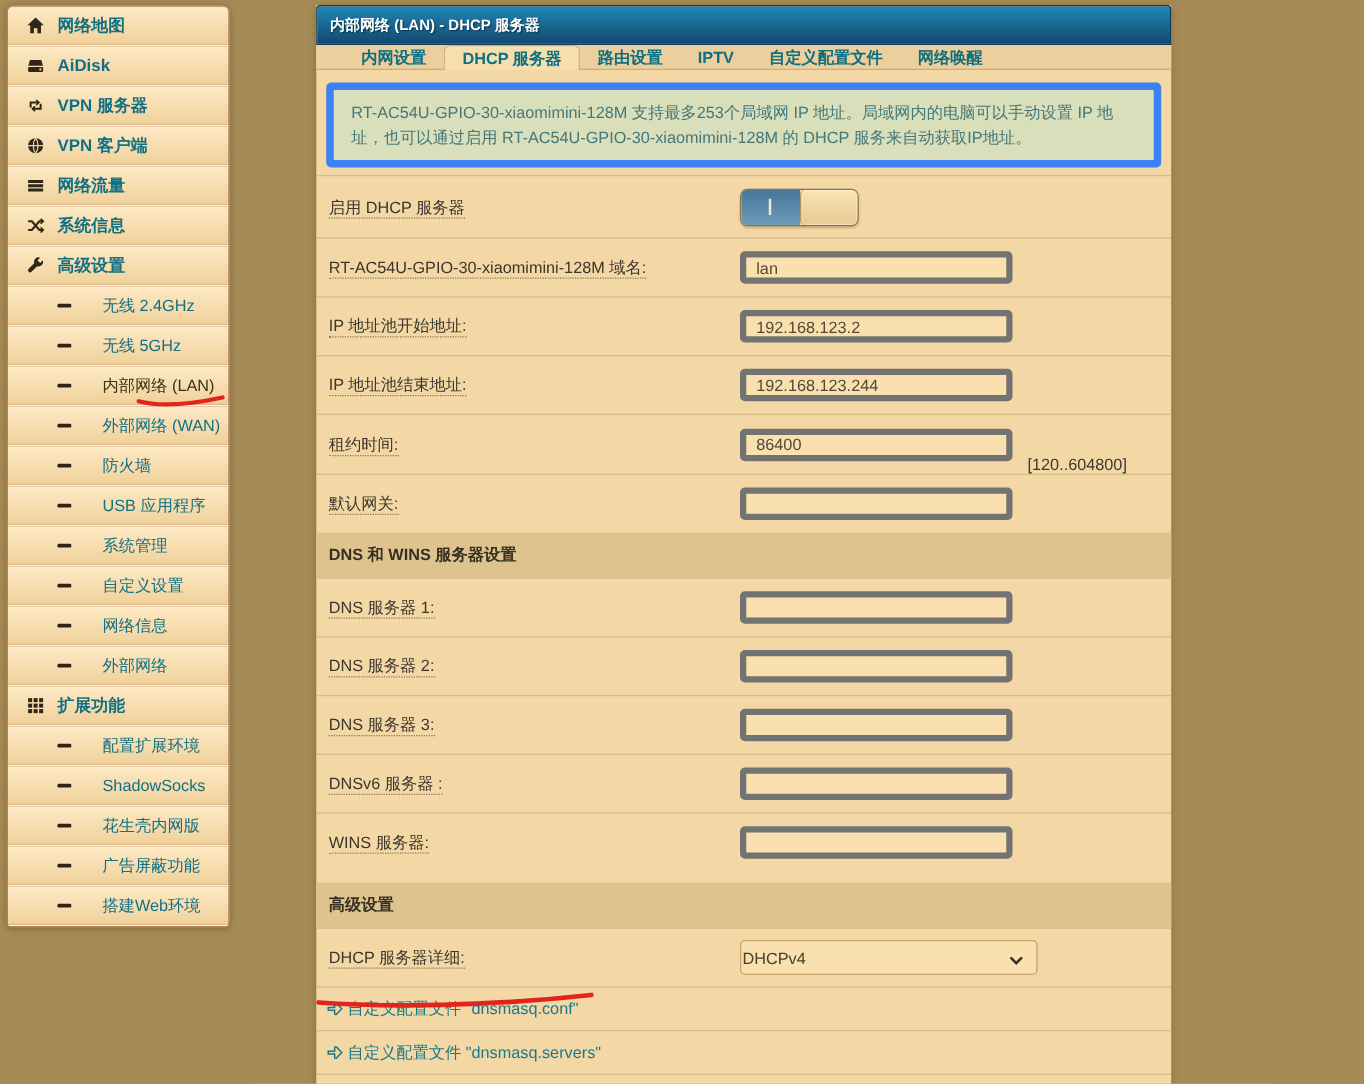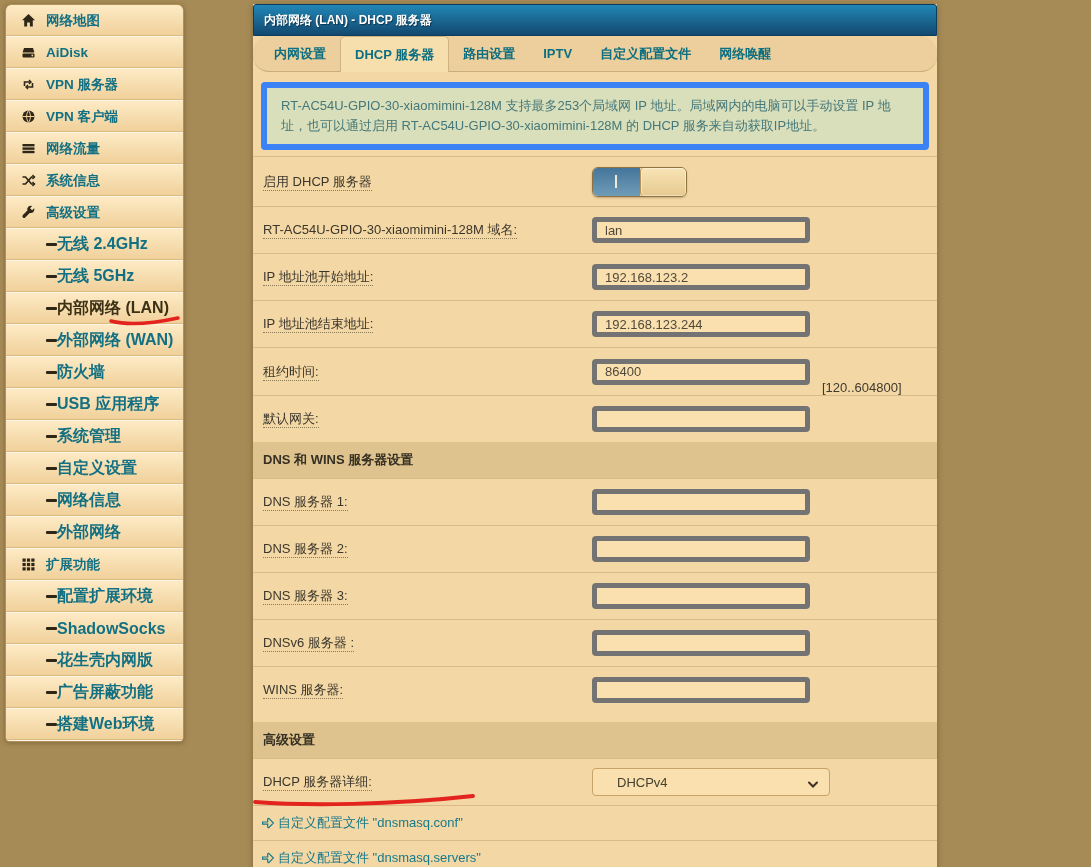--- a/index.html
+++ b/index.html
@@ -22,37 +22,37 @@
     border-bottom:1px solid rgba(255,255,255,.55);
     box-shadow:inset 0 -1px 0 rgba(160,120,60,.25);
     cursor:pointer;
   }
   .side-item .mi { width:16px; height:16px; margin-left:14px; flex:0 0 16px; display:flex; align-items:center; justify-content:center; }
   .side-item .mlabel {
     margin-left:10px; color:#137083; font-weight:bold; font-size:13.5px;
   }
   .side-sub { padding-left:40px; }
   .side-sub .dash { width:11px; height:3px; background:#2e2617; border-radius:1px; flex:0 0 11px; }
-  .side-sub .slabel { margin-left:0; color:#137083; font-size:16px; font-weight:bold; }
+  .side-sub .slabel { margin-left:25px; color:#137083; font-size:13px; font-weight:normal; }
   .side-sub.active .slabel { color:#3d3115; }
   
   .main {
     position:absolute; left:253px; top:4px; width:684px; height:880px;
     background:#f3d7a4; box-shadow:0 1px 6px rgba(60,40,10,.35);
   }
   .titlebar {
     height:32px; display:flex; align-items:center; padding-left:10px;
     background:linear-gradient(#2187b6,#12486f);
     border:1px solid #0d3d5e; border-radius:3px 3px 0 0;
     color:#fff; font-weight:bold; font-size:12px;
     text-shadow:1px 1px 1px rgba(0,0,0,.45);
   }
   .tabstrip {
-    height:36px; display:flex; align-items:stretch;
-    background:#eccf9c; border-bottom:1px solid #c9ad7c; padding-left:7px;border-radius:16px;
+    height:20px; display:flex; align-items:stretch;
+    background:#eccf9c; border-bottom:1px solid #c9ad7c; padding-left:22px;
   }
   .tab {
     display:flex; align-items:center; padding:0 14px;
     color:#0e6f80; font-weight:bold; font-size:13px; cursor:pointer;
   }
   .tab.active {
     background:#f6dfad; border-radius:5px 5px 0 0;
     border:1px solid #cfb383; border-bottom:none;
     margin-bottom:-1px;
   }
@@ -97,21 +97,21 @@
   .switch .on .ibar { display:block; width:2px; height:13px; background:#efe9d5; }
   .switch .knob {
     flex:1 1 50%; background:linear-gradient(#f8e4b6,#e6c98f);
     border-left:1px solid #b3945f; border-radius:4px;
     box-shadow:inset 0 0 0 1px rgba(255,255,255,.4);
   }
   
   .sel {
     width:238px; height:28px; background:#f9e0ae;
     border:1px solid #c5a369; border-radius:4px;
-    display:flex; align-items:center; padding:0 24px; cursor:pointer;
+    display:flex; align-items:center; padding:0 1px; cursor:pointer;
     color:#46402f; font-size:13px; position:relative;
   }
   .sel .chev { position:absolute; right:10px; top:8px; }
   
   .lrow {
     display:flex; align-items:center; min-height:35px;
     border-top:1px solid #d8bb89; padding-left:8px;
   }
   .lrow .ltext { color:#177a8c; font-size:13px; cursor:pointer; }
   .lrow .hicon { margin-right:3px; display:flex; align-items:center; }

